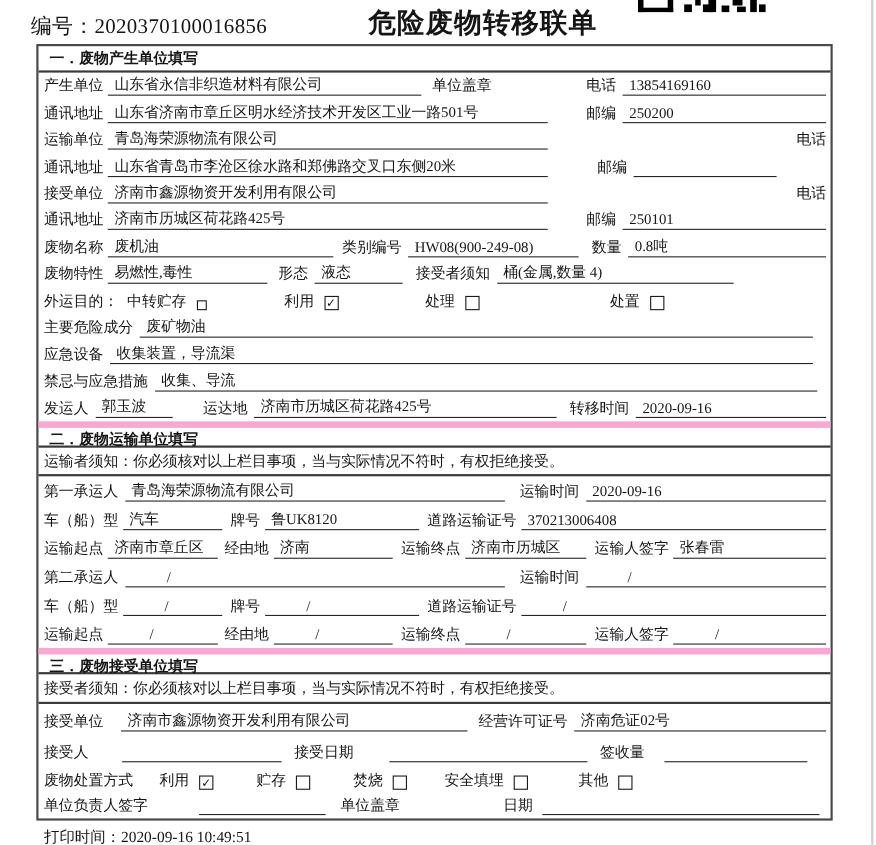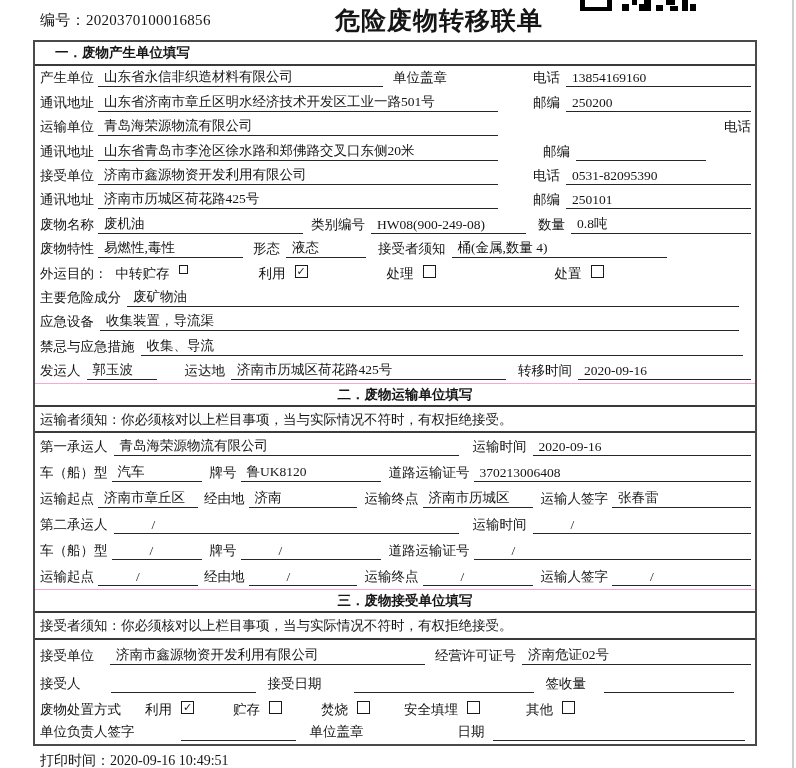--- a/index.html
+++ b/index.html
@@ -4,43 +4,43 @@
 <style>
   html,body{margin:0;padding:0;background:#ffffff;}
   body{width:796px;height:768px;overflow:hidden;position:relative;
        font-family:"Liberation Serif","DejaVu Serif",serif;
        color:#151515;font-size:13.5px;}
   .page{position:relative;width:796px;height:768px;}
   .page-edge{position:absolute;top:0;right:2px;width:2px;height:768px;background:#cfcfcf;}
 
   
   .doc-header{position:relative;height:40px;}
-  .doc-no{position:absolute;left:40px;top:11px;font-size:15px;letter-spacing:.3px;}
+  .doc-no{position:absolute;left:28px;top:11px;font-size:19px;letter-spacing:.3px;}
   .doc-title{position:absolute;left:335px;top:4px;font-size:25px;font-weight:700;
              font-family:"Liberation Sans","DejaVu Sans",sans-serif;letter-spacing:1px;}
   .qr{position:absolute;left:578px;top:0;}
 
   
   .form{box-sizing:border-box;margin-left:33px;width:724px;border:2px solid #4a4a4a;background:#fff;}
-  .sec-head{box-sizing:border-box;height:24px;line-height:22px;padding-left:20px;
+  .sec-head{box-sizing:border-box;height:24px;line-height:22px;padding-left:10px;
             font-weight:700;font-family:"Liberation Sans","DejaVu Sans",sans-serif;
             font-size:13.5px;border-bottom:2px solid #3a3a3a;}
-  .sec-top{border-top:1px solid #f9a8d4;text-align:center;}
+  .sec-top{border-top:6px solid #f9a8d4;}
   .notice{box-sizing:border-box;height:26px;line-height:25px;padding-left:5px;
           border-bottom:2px solid #3a3a3a;white-space:nowrap;}
   .row{box-sizing:border-box;display:flex;align-items:flex-end;
        padding:12px 4px 3px 5px;white-space:nowrap;}
   .h24{height:24.4px;} .h26{height:26px;} .h28{height:28px;} .h22{height:22px;}
   .lbl{flex:none;}
   .u{box-sizing:border-box;border-bottom:1px solid #262626;padding:0 3px 0 6px;
      min-height:17px;flex:none;overflow:visible;}
   .uf{flex:1 1 auto;}
   .sl{padding-left:38px;}
   .sp{flex:1 1 auto;}
-  .grp{flex:none;display:flex;align-items:flex-start;}
+  .grp{flex:none;display:flex;align-items:flex-end;}
   .cb{box-sizing:border-box;flex:none;display:inline-block;width:13px;height:13px;
       border:1px solid #1a1a1a;margin-left:9px;margin-bottom:1px;
       font-size:11px;line-height:11px;text-align:center;font-weight:700;
       font-family:"DejaVu Sans",sans-serif;}
   .cb-sm{width:9px;height:9px;}
 
   .print-line{margin:6px 0 0 40px;font-size:14px;}
 </style>
 </head>
 <body>
@@ -104,21 +104,20 @@
       <span class="sp"></span>
       <span class="lbl">邮编</span>
       <span class="u" style="width:130px;margin-left:6px;margin-right:45px"></span>
     </div>
 
     <div class="row h24">
       <span class="lbl">接受单位</span>
       <span class="u" style="width:400px;margin-left:4px">济南市鑫源物资开发利用有限公司</span>
       <span class="sp"></span>
       <span class="lbl">电话</span>
-      <span class="u" style="width:185px;margin-left:6px">0531-82095390</span>
     </div>
 
     <div class="row h24">
       <span class="lbl">通讯地址</span>
       <span class="u" style="width:400px;margin-left:4px">济南市历城区荷花路425号</span>
       <span class="sp"></span>
       <span class="lbl">邮编</span>
       <span class="u" style="width:185px;margin-left:6px">250101</span>
     </div>
 

